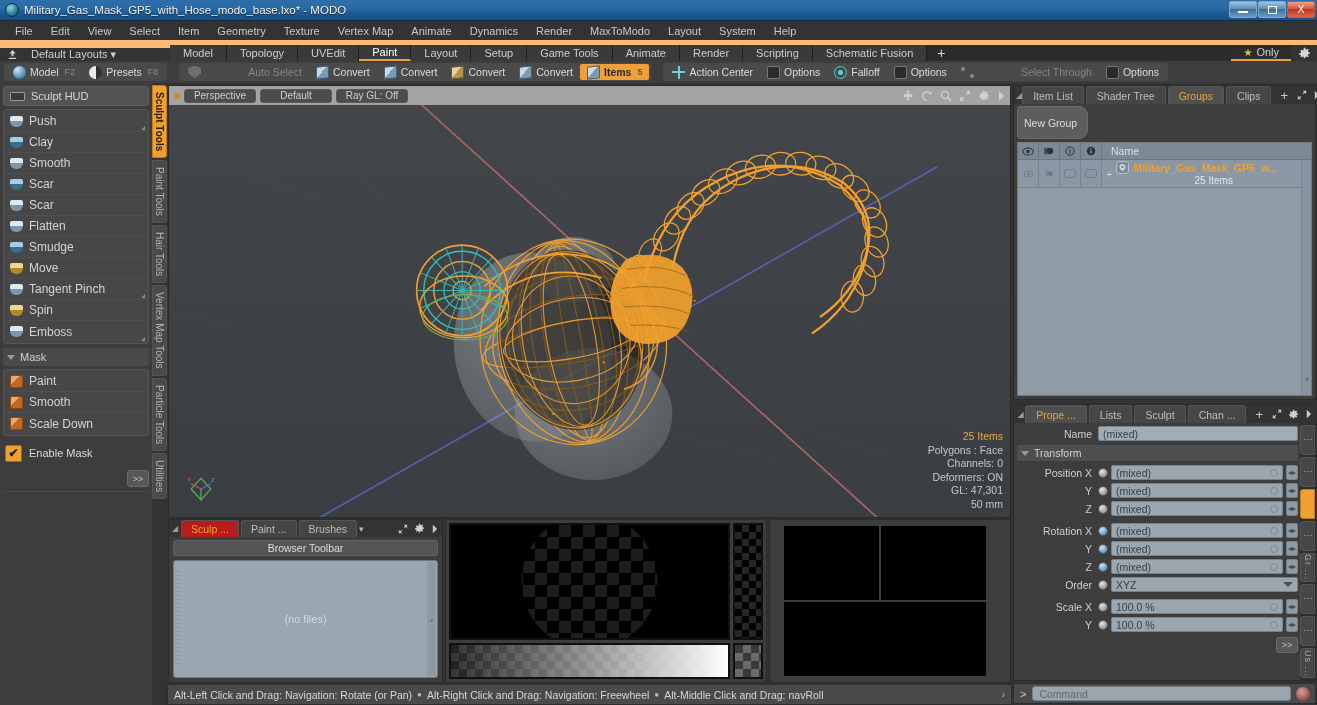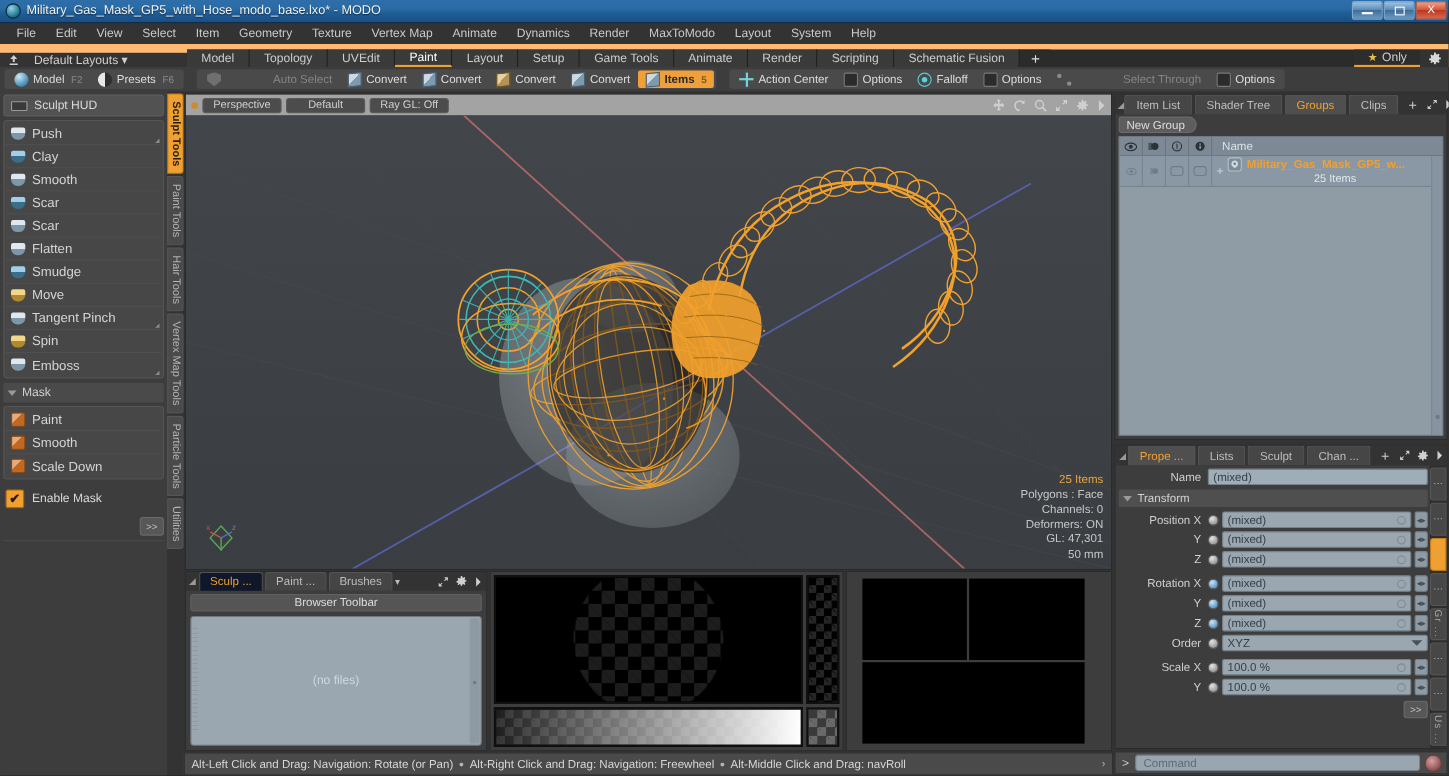--- a/index.html
+++ b/index.html
@@ -143,21 +143,21 @@
   .vp-stats { position:absolute; right:7px; bottom:6px; text-align:right; line-height:13.5px; font-size:10.5px; color:#c6c6c6;}
   .vp-stats .hl { color:#e8a63c; }
   .axis-gizmo { position:absolute; left:14px; bottom:10px; width:36px; height:36px; }
 
   
   .bottomrow { height:165px; flex:0 0 165px; display:flex; gap:2px; padding:0 1px 1px 1px; }
   .bpanel { background:#3d3d3d;border:1px solid #2b2b2b;display:flex;flex-direction:column;min-width:0; }
   .bp-tabs { height:17px;flex:0 0 17px;display:flex;align-items:stretch;background:#333; }
   .bp-corner { width:12px;display:flex;align-items:center;justify-content:center;color:#9a9a9a;font-size:8px;}
   .btab { padding:0 9px;display:flex;align-items:center;font-size:10.5px;color:#bcbcbc;background:#454545;border:1px solid #555;border-bottom:none;border-radius:3px 3px 0 0;margin-right:2px;}
-  .btab.active { color:#f0a030;background:#0f172a; }
+  .btab.active { color:#f0a030;background:#b91c1c; }
   .bp-right { margin-left:auto;display:flex;align-items:center;gap:6px;padding-right:4px;color:#b0b0b0; }
   .browser-toolbar { margin:3px 4px 0 4px;height:16px;background:#555;border:1px solid #616161;border-radius:3px;display:flex;align-items:center;justify-content:center;color:#dcdcdc;font-size:10.5px; }
   .file-area { margin:4px;flex:1;background:#9aa7b0;border:1px solid #6d7880;border-radius:3px;display:flex;align-items:center;justify-content:center;color:#ced8df;font-size:11px;position:relative; }
   .file-scroll { position:absolute;right:1px;top:1px;bottom:1px;width:9px;background:#8d9aa4;border-radius:2px; }
   .file-scroll:after{content:"";position:absolute;left:3px;top:50%;width:3px;height:3px;border-radius:50%;background:#6c7880;}
   .file-ruler { position:absolute;left:1px;top:10px;bottom:10px;width:5px;
      background:repeating-linear-gradient(to bottom,#8d9aa4 0 1px, transparent 1px 4px); }
 
   .preview-panel { width:322px;flex:0 0 322px;background:#3d3d3d;border:1px solid #2b2b2b;padding:3px;display:flex;flex-direction:column;gap:3px; }
   .prev-top { flex:1;display:flex;gap:3px;min-height:0; }
@@ -203,21 +203,21 @@
 
   
   .rightcol { width:305px;flex:0 0 305px;background:#333;display:flex;flex-direction:column; }
   .rpanel { display:flex;flex-direction:column;min-height:0;background:#3d3d3d;border:1px solid #2b2b2b;margin:2px 1px; }
   .rp-tabs { height:18px;flex:0 0 18px;display:flex;align-items:stretch;background:#333;padding-left:2px; }
   .rtab { padding:0 10px;display:flex;align-items:center;font-size:10.5px;color:#bdbdbd;background:#464646;border:1px solid #555;border-bottom:none;border-radius:3px 3px 0 0;margin-right:2px;white-space:nowrap;}
   .rtab.active { color:#f0a030;background:#4f4f4f; }
   .rtab.plus { background:transparent;border:none;color:#ccc;font-size:13px;padding:0 7px; }
   .rp-icons { margin-left:auto;display:flex;align-items:center;gap:6px;padding-right:3px;color:#b5b5b5; }
   .newgroup { margin:2px 3px; }
-  .ng-btn { height:15px;background:#5d5d5d;border:1px solid #6b6b6b;border-radius:3px 9px 9px 3px;display:inline-flex;align-items:center;padding:0 10px 0 6px;color:#dcdcdc;font-size:10.5px; }
+  .ng-btn { height:33px;background:#5d5d5d;border:1px solid #6b6b6b;border-radius:3px 9px 9px 3px;display:inline-flex;align-items:center;padding:0 10px 0 6px;color:#dcdcdc;font-size:10.5px; }
   .grouplist { flex:1;margin:1px 3px 3px 3px;background:#8f9ca6;border:1px solid #6f7a84;display:flex;flex-direction:column;min-height:0;position:relative; }
   .gl-head { height:17px;flex:0 0 17px;background:#7d8a95;display:flex;align-items:stretch;border-bottom:1px solid #6b7680; }
   .glh-cell { width:21px;border-right:1px solid #6b7680;display:flex;align-items:center;justify-content:center; }
   .glh-name { flex:1;display:flex;align-items:center;padding-left:9px;color:#d8e0e6;font-size:10.5px; }
   .gl-row { min-height:28px;background:#8998a4;display:flex;align-items:stretch;border-bottom:1px solid #77838d; }
   .glr-cell { width:21px;border-right:1px solid #77838d;display:flex;align-items:center;justify-content:center; }
   .gl-namecell { flex:1;display:flex;align-items:center;gap:4px;padding-left:4px; }
   .plus-s { color:#c9d2d9;font-size:11px; }
   .grp-ico { width:13px;height:13px;border-radius:3px;border:1px solid #b5c0c8;display:flex;align-items:center;justify-content:center;background:#7b8b97; }
   .gl-nametext { color:#f0a030;font-weight:bold;font-size:10.5px;white-space:nowrap;overflow:hidden;text-overflow:ellipsis; }

